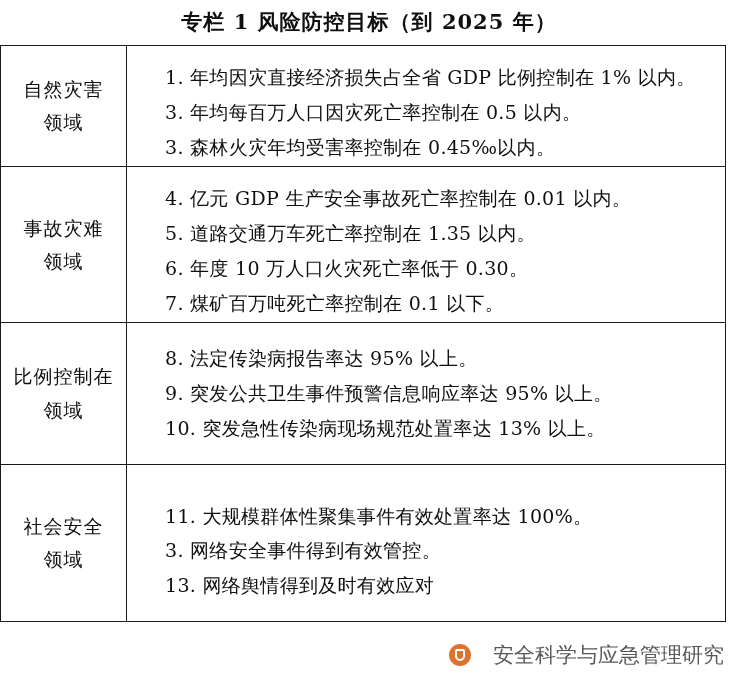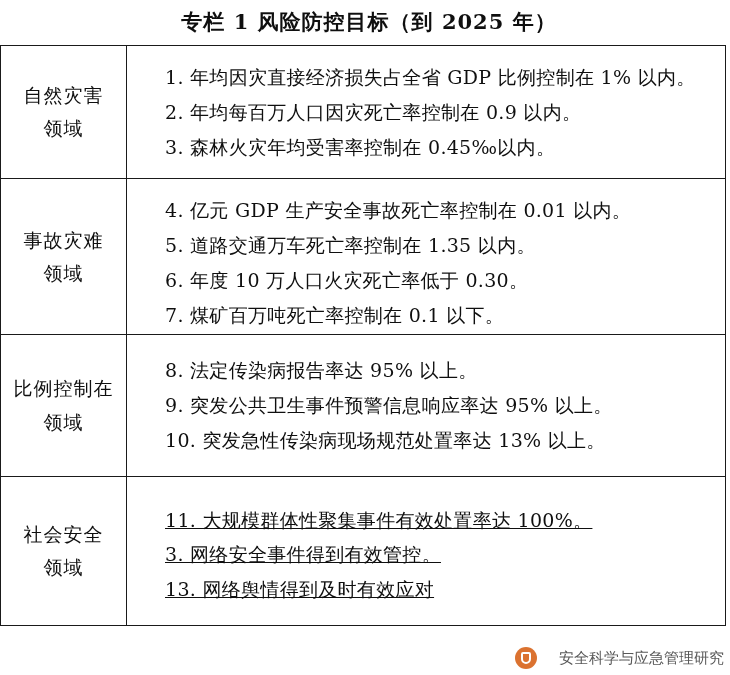--- a/index.html
+++ b/index.html
@@ -55,35 +55,35 @@
     font-size: 19px;
     line-height: 1.62;
   }
   .item {
     display: block;
     text-indent: 2em;
     letter-spacing: 0.3px;
     margin: 4px 0;
     white-space: normal;
   }
-  .row-nat td.items { padding-top: 12px; padding-bottom: 12px; }
+  .row-nat td.items { padding-top: 12px; }
   .row-acc td.items { padding-top: 12px; padding-bottom: 0; }
   .row-pub td.items { padding-top: 16px; padding-bottom: 16px; }
-  .row-soc td.items { padding-top: 24px; padding-bottom: 16px; text-decoration: underline; }
+  .row-soc td.items { padding-top: 32px; padding-bottom: 16px; }
 
   
   .watermark {
     position: absolute;
     right: 6px;
     bottom: 6px;
     display: flex;
     align-items: center;
     gap: 22px;
     font-family: "DejaVu Sans", "Liberation Sans", sans-serif;
-    font-size: 15px;
+    font-size: 21px;
     color: #4a4a4a;
     opacity: 0.92;
   }
   .wm-logo {
     width: 22px;
     height: 22px;
     border-radius: 50%;
     background: #d8671f;
     position: relative;
     flex: none;
@@ -109,21 +109,21 @@
 
   <table class="box">
     <tbody>
       <tr class="row-nat">
         <td class="label">
           <span class="lbl-line">自然灾害</span>
           <span class="lbl-line">领域</span>
         </td>
         <td class="items">
           <span class="item">1. 年均因灾直接经济损失占全省 GDP 比例控制在 1% 以内。</span>
-          <span class="item">2. 年均每百万人口因灾死亡率控制在 0.9 以内。</span>
+          <span class="item">3. 年均每百万人口因灾死亡率控制在 0.5 以内。</span>
           <span class="item">3. 森林火灾年均受害率控制在 0.45‰以内。</span>
         </td>
       </tr>
 
       <tr class="row-acc">
         <td class="label">
           <span class="lbl-line">事故灾难</span>
           <span class="lbl-line">领域</span>
         </td>
         <td class="items">

